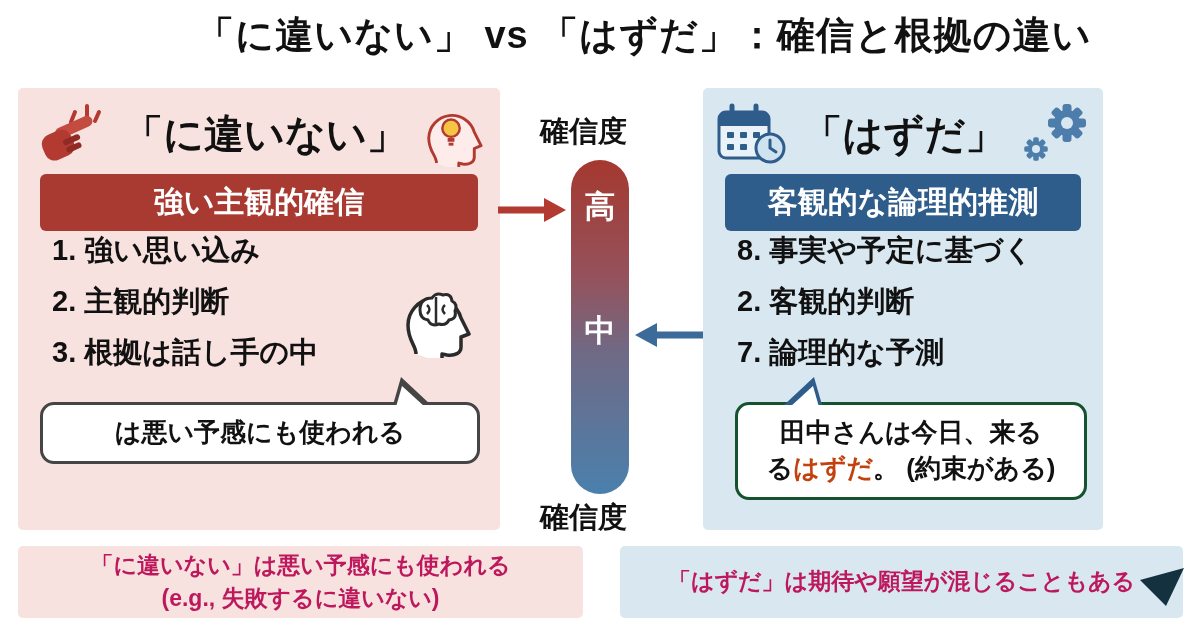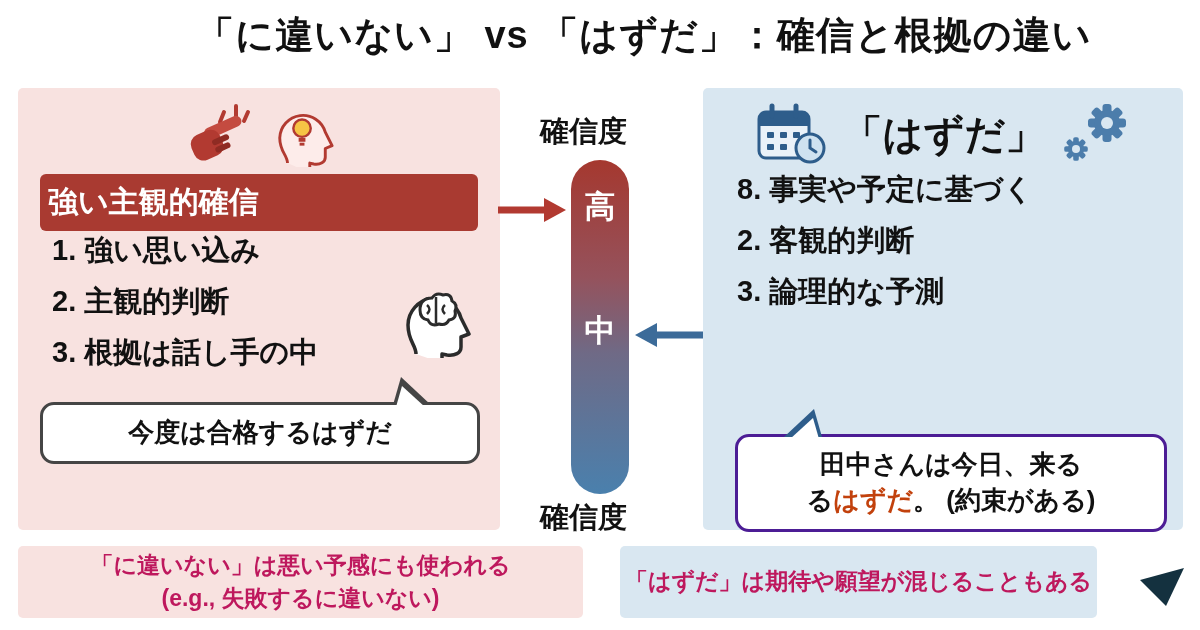--- a/index.html
+++ b/index.html
@@ -13,30 +13,30 @@
   .title{
     position:absolute;top:10px;left:0;width:1200px;margin:0;
     text-align:center;font-size:38px;font-weight:800;color:#111;
     letter-spacing:1px;
     padding-left:44px;
   }
 
   
   .panel{position:absolute;top:88px;height:442px;border-radius:5px;}
   .left-panel{left:18px;width:482px;background:#f8e2e0;}
-  .right-panel{left:703px;width:480px;background:#d9e7f1;}
+  .right-panel{left:703px;width:400px;background:#d9e7f1;}
 
   .panel-header{
     display:flex;align-items:center;justify-content:center;gap:14px;
     margin-top:10px;height:72px;
   }
   .panel-title{font-size:40px;font-weight:800;color:#111;}
 
   .banner{
-    margin:4px 22px 0;padding:8px 8px;border-radius:6px;text-align:left;
+    margin:4px 22px 0;padding:8px 8px;border-radius:6px;text-align:center;
     color:#fff;font-size:30px;font-weight:800;
   }
   .red-banner{background:#a93a31;}
   .blue-banner{background:#2e5d8b;}
 
   .points{
     list-style:none;margin:0 0 0 34px;padding:0;
     font-size:29px;font-weight:800;color:#111;
   }
   .points li{margin-bottom:11px;}
@@ -44,21 +44,21 @@
   .brain-wrap{position:absolute;right:22px;top:186px;}
   .finger-wrap,.headbulb-wrap,.calendar-wrap,.gears-wrap{display:inline-flex;}
 
   
   .bubble{
     position:absolute;top:314px;background:#fff;border-radius:14px;
     padding:10px 6px;text-align:center;font-size:26px;font-weight:800;
     line-height:1.38;color:#111;
   }
   .left-bubble{left:22px;right:20px;border:3px solid #454545;}
-  .right-bubble{left:32px;right:16px;border:3px solid #4c1d95;margin-top:32px;}
+  .right-bubble{left:32px;right:16px;border:3px solid #14532d;}
   .bubble::before,.bubble::after{content:"";position:absolute;width:0;height:0;border-style:solid;}
   .left-bubble::before{top:-28px;right:46px;border-width:0 30px 28px 8px;border-color:transparent transparent #454545 transparent;}
   .left-bubble::after{top:-19px;right:52px;border-width:0 23px 21px 6px;border-color:transparent transparent #ffffff transparent;}
   .right-bubble::before{top:-28px;left:46px;border-width:0 8px 28px 30px;border-color:transparent transparent #2e5d8b transparent;}
   .right-bubble::after{top:-19px;left:52px;border-width:0 6px 21px 23px;border-color:transparent transparent #ffffff transparent;}
   .hl-red{color:#9c2b24;}
   .hl-blue{color:#c2410c;}
 
   
   .scale-label{
@@ -83,21 +83,21 @@
   .red-arrow{left:496px;top:197px;}
   .blue-arrow{left:633px;top:322px;}
 
   
   .note{
     position:absolute;top:546px;height:72px;border-radius:5px;
     display:flex;flex-direction:column;justify-content:center;align-items:center;
     font-size:23px;font-weight:800;color:#be185d;line-height:1.45;text-align:center;
   }
   .left-note{left:18px;width:565px;background:#f8e2e0;}
-  .right-note{left:620px;width:477px;background:#d9e7f1;text-align:right;}
+  .right-note{left:620px;width:563px;background:#d9e7f1;text-align:right;}
 
   .corner{position:absolute;right:12px;bottom:20px;}
 </style>
 </head>
 <body>
 
 <div class="canvas">
 
   <h1 class="title">「に違いない」 vs 「はずだ」：確信と根拠の違い</h1>
 
@@ -111,20 +111,21 @@
             <line x1="64" y1="13" x2="60" y2="22"></line>
           </g>
           <g transform="rotate(-24 30 48)">
             <rect x="26" y="28" width="40" height="11" rx="5.5" fill="#c44b40"></rect>
             <rect x="9" y="30" width="31" height="27" rx="10" fill="#b23a31"></rect>
             <rect x="30" y="41" width="18" height="6" rx="3" fill="#8f2b23"></rect>
             <rect x="30" y="49" width="16" height="6" rx="3" fill="#8f2b23"></rect>
           </g>
         </svg>
       </span>
+      <span class="panel-title">「に違いない」</span>
       <span class="headbulb-wrap">
         <svg width="62" height="66" viewBox="0 0 64 68">
           <path d="M16 64 c0-8 -8-12 -8-26 a24 24 0 0 1 47 -6 l7 14 -7 3 v9 c0 5 -5 8 -12 7 l-4 -1 v10" fill="#fdecea" stroke="#b23a31" stroke-width="3" stroke-linejoin="round"></path>
           <circle cx="31" cy="28" r="9" fill="#f6c445" stroke="#b23a31" stroke-width="2.5"></circle>
           <rect x="27.5" y="38" width="7" height="4" fill="#b23a31"></rect>
           <rect x="28.5" y="43" width="5" height="3" fill="#b23a31"></rect>
         </svg>
       </span>
     </div>
 
@@ -139,21 +140,21 @@
     <span class="brain-wrap">
       <svg width="84" height="84" viewBox="0 0 84 84">
         <path d="M22 80 c0-9 -8-13 -8-29 a27 27 0 0 1 53 -7 l8 16 -8 3 v10 c0 6 -6 9 -14 8 l-5 -1 v9" fill="#ffffff" stroke="#2b2b2b" stroke-width="3.5" stroke-linejoin="round"></path>
         <path d="M26 36 q0 -12 12 -12 q4 -6 11 -3 q8 -2 9 6 q6 3 3 10 q2 8 -6 9 q-3 6 -10 4 q-8 3 -11 -4 q-8 -1 -8 -10 z" fill="#ffffff" stroke="#2b2b2b" stroke-width="3"></path>
         <path d="M42 23 v26 M33 31 q5 4 0 9 M51 31 q-5 4 0 9" fill="none" stroke="#2b2b2b" stroke-width="2.5"></path>
       </svg>
     </span>
 
     <div class="bubble left-bubble">
       <div>
-        <span>今度は合格するはずだ</span>
+        <span>は悪い予感にも使われる</span>
       </div>
     </div>
   </section>
 
   <div class="scale-label top">確信度</div>
 
   <div class="scale-bar">
     <span class="scale-high">高</span>
     <span class="scale-mid">中</span>
   </div>
@@ -207,25 +208,26 @@
               <rect x="-4.5" y="-19" width="9" height="38" rx="3" transform="rotate(135)"></rect>
               <circle r="13"></circle>
             </g>
           </g>
           <circle cx="48" cy="22" r="6" fill="#d9e7f1"></circle>
           <circle cx="17" cy="48" r="4" fill="#d9e7f1"></circle>
         </svg>
       </span>
     </div>
 
+    <div class="banner blue-banner">客観的な論理的推測</div>
 
     <ul class="points">
       <li>8. 事実や予定に基づく</li>
       <li>2. 客観的判断</li>
-      <li>3. 論理的な予測</li>
+      <li>7. 論理的な予測</li>
     </ul>
 
     <div class="bubble right-bubble">
       <div>
         <span>田中さんは今日、来る</span>
       </div>
       <div>
         <span>る</span><span class="hl-blue">はずだ</span><span>。 (約束がある)</span>
       </div>
     </div>

